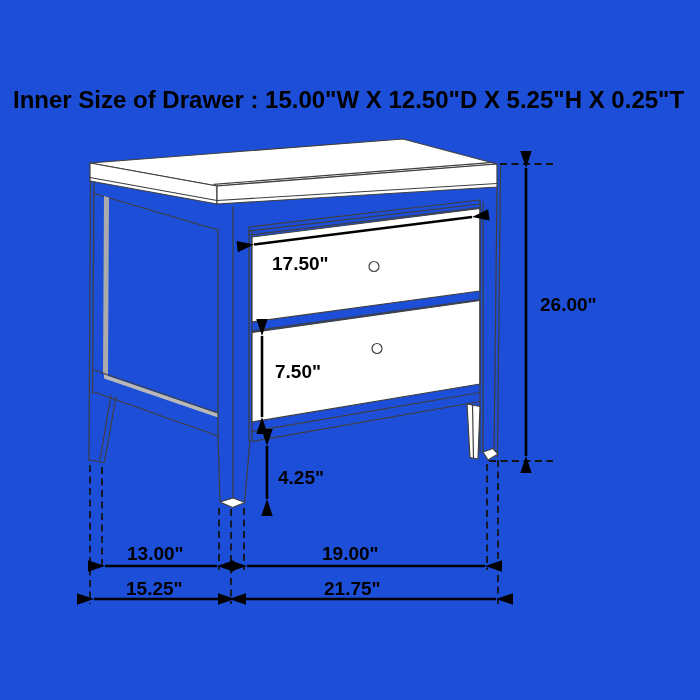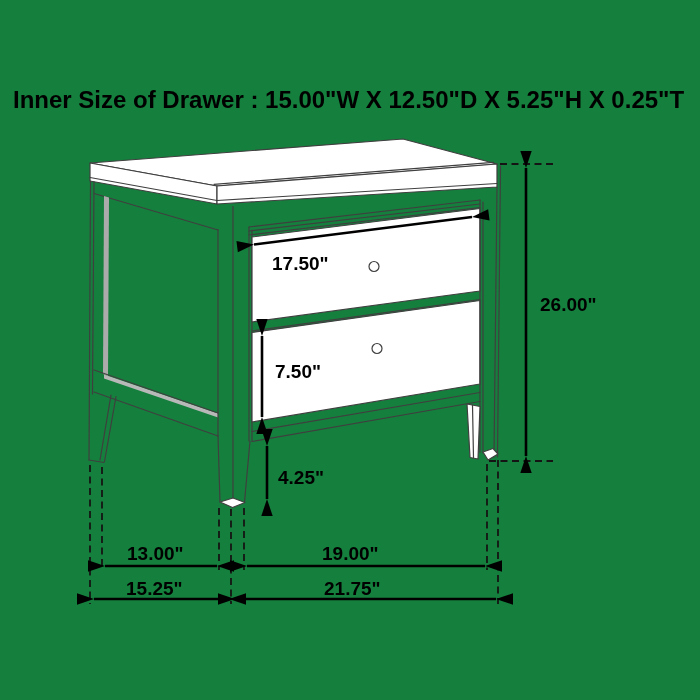--- a/index.html
+++ b/index.html
@@ -1,16 +1,16 @@
 <!DOCTYPE html>
 <html><head>
 <meta charset="utf-8">
 <style>
   html,body{margin:0;padding:0;background:#fff;}
-  #page{position:relative;width:700px;height:700px;background:#15803d;overflow:hidden;
+  #page{position:relative;width:700px;height:700px;background:#1d4ed8;overflow:hidden;
         font-family:"Liberation Sans","DejaVu Sans",sans-serif;}
   #title{position:absolute;left:13px;top:86px;font-size:24px;font-weight:bold;color:#000;
          white-space:nowrap;letter-spacing:0px;}
   svg{position:absolute;left:0;top:0;}
   .furn{stroke:#3f3f3f;stroke-width:1.2;fill:none;stroke-linejoin:round;stroke-linecap:round;}
   .fill{fill:#ffffff;}
   .shade{stroke:none;}
   .dash{stroke:#141414;stroke-width:1.8;fill:none;stroke-dasharray:7 4.5;}
   .dim{stroke:#000;stroke-width:2.6;fill:none;}
   .dimlabel{font-family:"Liberation Sans","DejaVu Sans",sans-serif;font-size:19px;font-weight:bold;fill:#000;}

